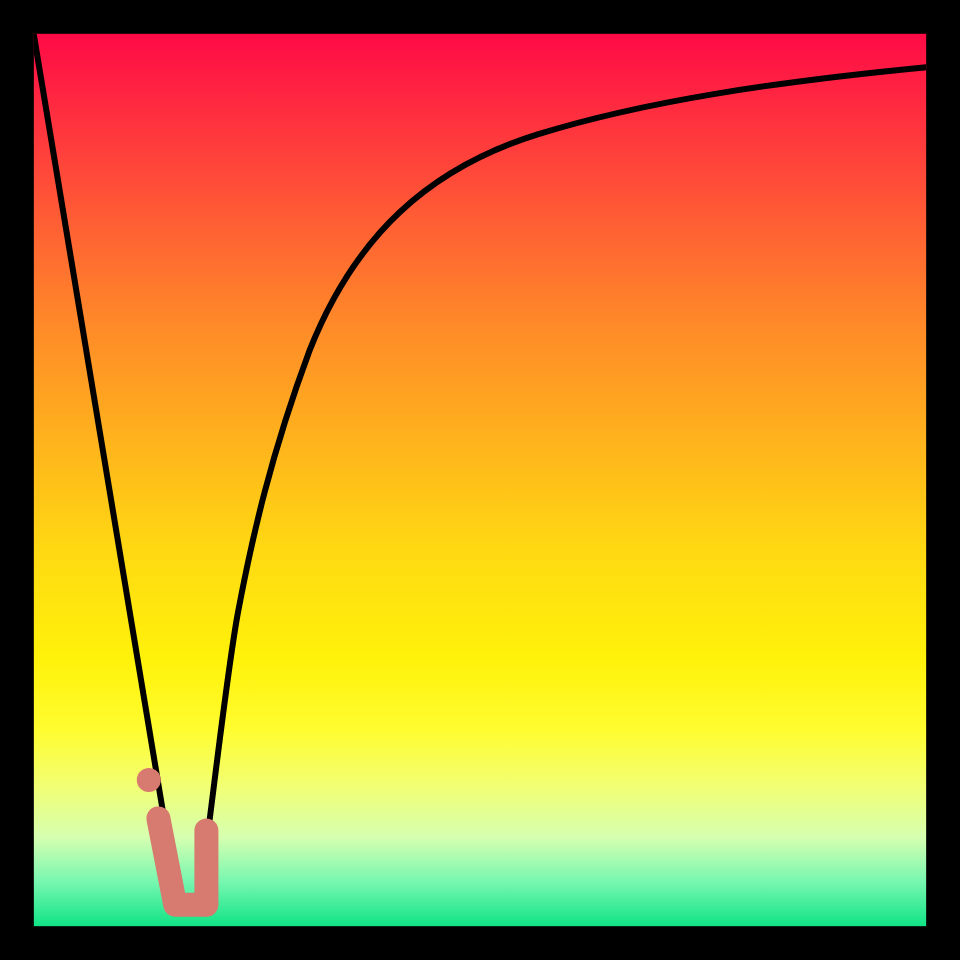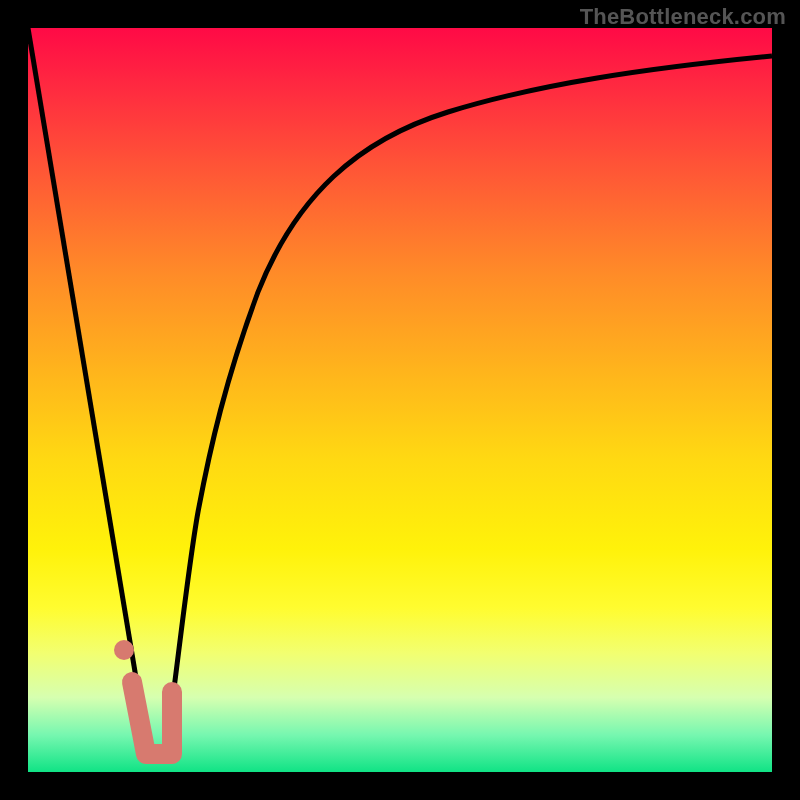--- a/index.html
+++ b/index.html
@@ -57,21 +57,20 @@
   svg.curves {
     position: absolute;
     inset: 0;
   }
 </style>
 </head>
 <body>
 
 <div class="root">
 
-  <div class="watermark">TheBottleneck.com</div>
 
   <div class="plot">
     <div class="gradient"></div>
 
     <svg class="curves" viewBox="0 0 744 744" preserveAspectRatio="none">
 
       <path d="M 0 0 L 122 734" fill="none" stroke="#000" stroke-width="5"></path>
 
       <path d="M 138 722
                C 150 634, 160 540, 170 484

